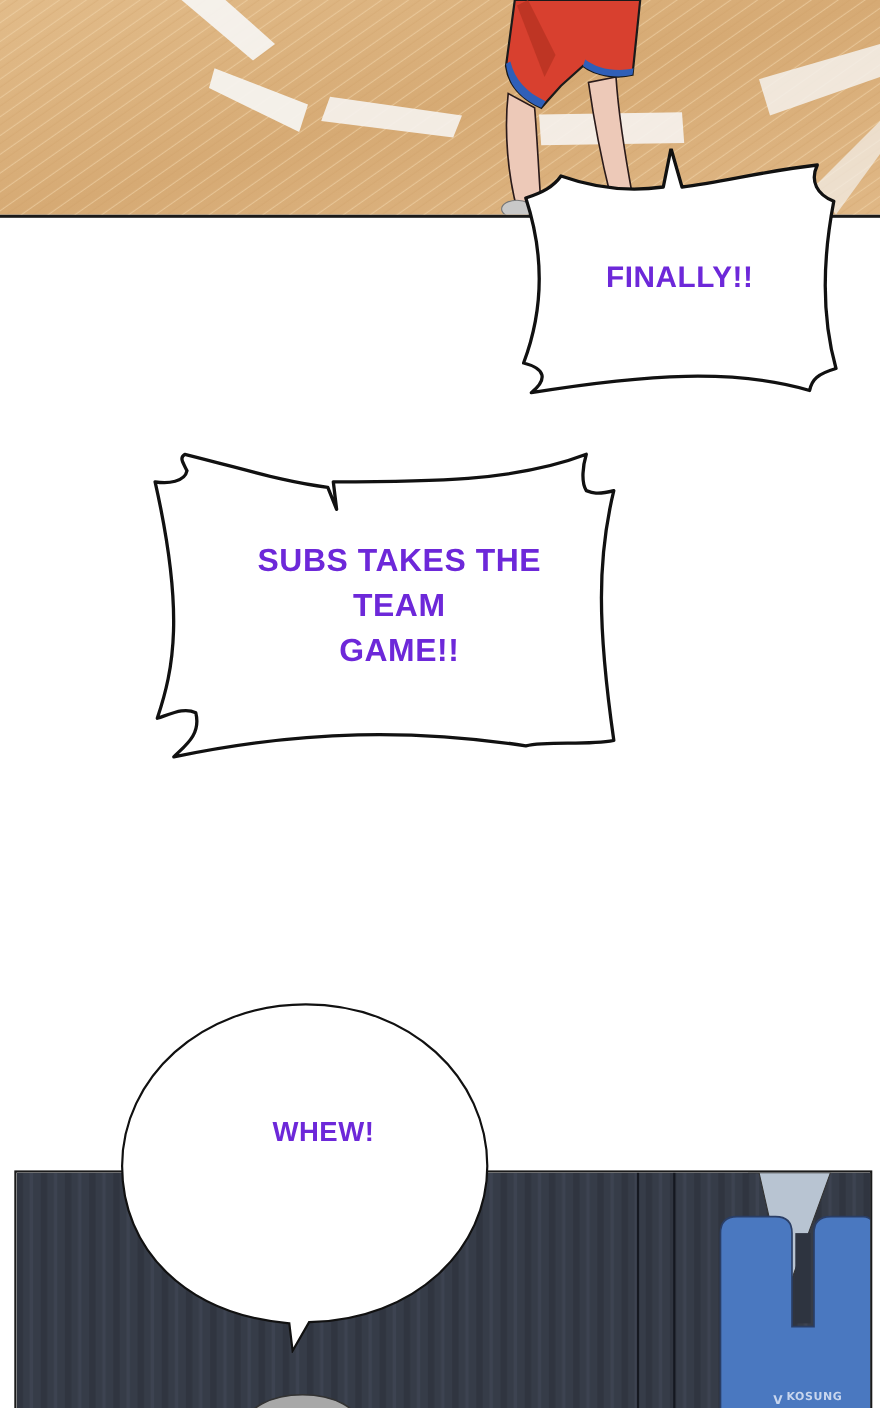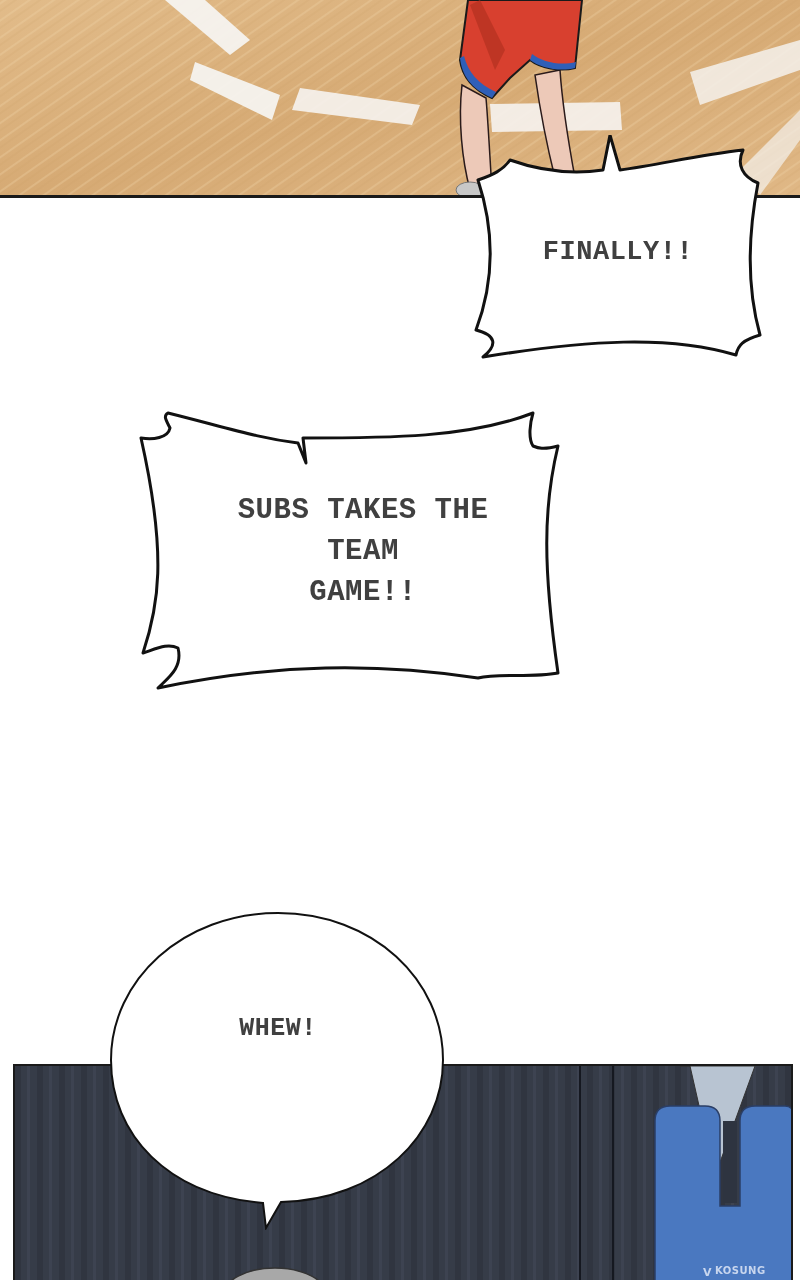--- a/index.html
+++ b/index.html
@@ -1,20 +1,20 @@
 <!DOCTYPE html>
 <html><head>
   <meta charset="utf-8">
   <style>
     html, body { margin:0; padding:0; }
     body { width:800px; height:1280px; background:#ffffff; position:relative; overflow:hidden; font-family:"DejaVu Sans", sans-serif; }
     .abs { position:absolute; }
     .panel-top { left:0; top:0; width:800px; height:198px; overflow:hidden; border-bottom:3px solid #1a1a1a; box-sizing:border-box; }
     .panel-bottom { left:13px; top:1064px; width:780px; height:230px; overflow:hidden; border:2px solid #1a1a1a; box-sizing:border-box; }
-    .bubble-text { position:absolute; font-family:Liberation Mono, monospace; font-weight:bold; color:#404040; text-align:center; line-height:1.3; letter-spacing:0.5px; }
+    .bubble-text { position:absolute; font-family:Liberation Sans, sans-serif; font-weight:bold; color:#6d28d9; text-align:center; line-height:1.3; letter-spacing:0.5px; }
     svg { display:block; }
   </style>
 </head>
 <body>
 
 <div class="abs panel-top">
   <svg width="800" height="198" viewBox="0 0 800 198">
     <defs>
       <linearGradient id="wood" x1="0" y1="0" x2="1" y2="1">
         <stop offset="0" stop-color="#e2bc8a"></stop>
@@ -91,16 +91,16 @@
 
     <ellipse cx="260" cy="230" rx="52" ry="28" fill="#a8a8a8" stroke="#333" stroke-width="1.5"></ellipse>
   </svg>
   <div class="abs" style="left:700px; top:199px; font-size:10px; font-weight:bold; color:#c8d6ee; letter-spacing:0.5px;">KOSUNG</div>
 </div>
 
 <div class="abs" style="left:108px; top:910px; width:340px; height:320px;">
   <svg width="340" height="320" viewBox="0 0 340 320">
     <path d="M170,3 C265,3 335,70 335,150 C335,225 270,290 173,292 L158,318 L155,293 C60,285 3,225 3,150 C3,70 75,3 170,3 Z" fill="#ffffff" stroke="#111" stroke-width="2"></path>
   </svg>
-  <div class="bubble-text" style="left:0; top:100px; width:340px; font-size:25px; line-height:38px;">
+  <div class="bubble-text" style="left:16px; top:100px; width:340px; font-size:25px; line-height:38px;">
     <div>WHEW!</div>
   </div>
 </div>
 
 </body></html>

